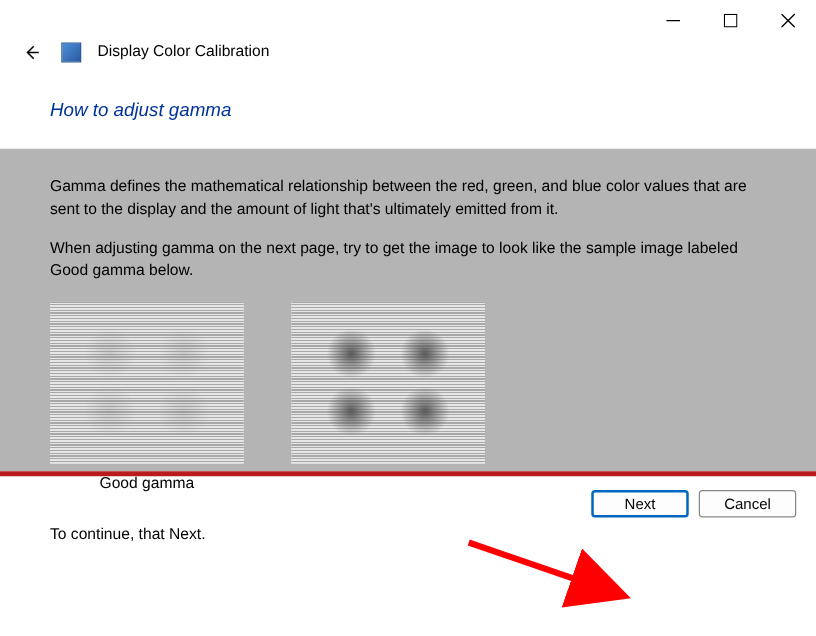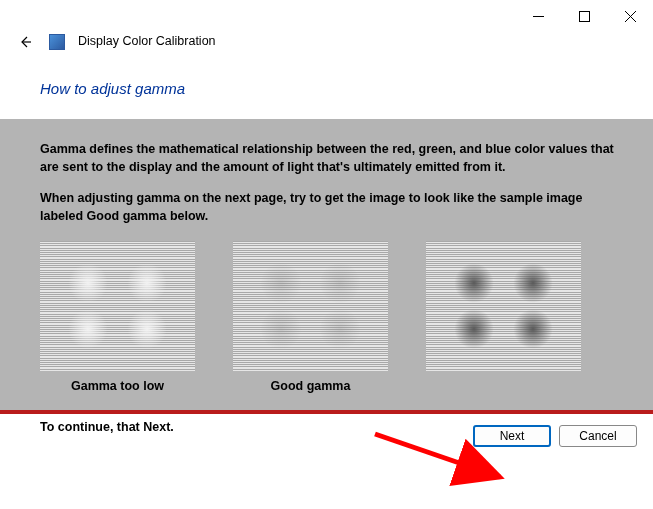--- a/index.html
+++ b/index.html
@@ -40,22 +40,21 @@
     .page-heading {
       color:#003399;
       font-size:15px;
       font-weight:400;
       padding: 20px 0 22px 40px;
       font-style: italic;
     }
     .content-area {
       background:#b4b4b4;
       padding: 22px 36px 18px 40px;
-      height: 291px;
-      font-weight: bold;
+      height: 258px;
     }
     .content-area p { line-height:1.4; margin-bottom:6px; }
     .para2 { margin-top:14px; }
     .samples { display:flex; gap:38px; margin-top:16px; }
     .sample { width:155px; text-align:center; }
     .sample-box {
       width:155px; height:130px;
       background:#dcdcdc;
       position:relative;
       overflow:hidden;
@@ -134,32 +133,20 @@
 </div>
 
 <div class="page-heading">How to adjust gamma</div>
 
 <div class="content-area">
   <p>Gamma defines the mathematical relationship between the red, green, and blue color values that are sent to the display and the amount of light that's ultimately emitted from it.</p>
   <p class="para2">When adjusting gamma on the next page, try to get the image to look like the sample image labeled Good gamma below.</p>
 
   <div class="samples">
     <div class="sample">
-      <div class="sample-box low">
-        <div class="scanlines"></div>
-        <div class="dots">
-            <div class="dot d1"></div>
-            <div class="dot d2"></div>
-            <div class="dot d3"></div>
-            <div class="dot d4"></div>
-          </div>
-      </div>
-      <div class="sample-label">Gamma too low</div>
-    </div>
-    <div class="sample">
       <div class="sample-box good">
         <div class="scanlines"></div>
         <div class="dots">
             <div class="dot d1"></div>
             <div class="dot d2"></div>
             <div class="dot d3"></div>
             <div class="dot d4"></div>
           </div>
       </div>
       <div class="sample-label">Good gamma</div>

